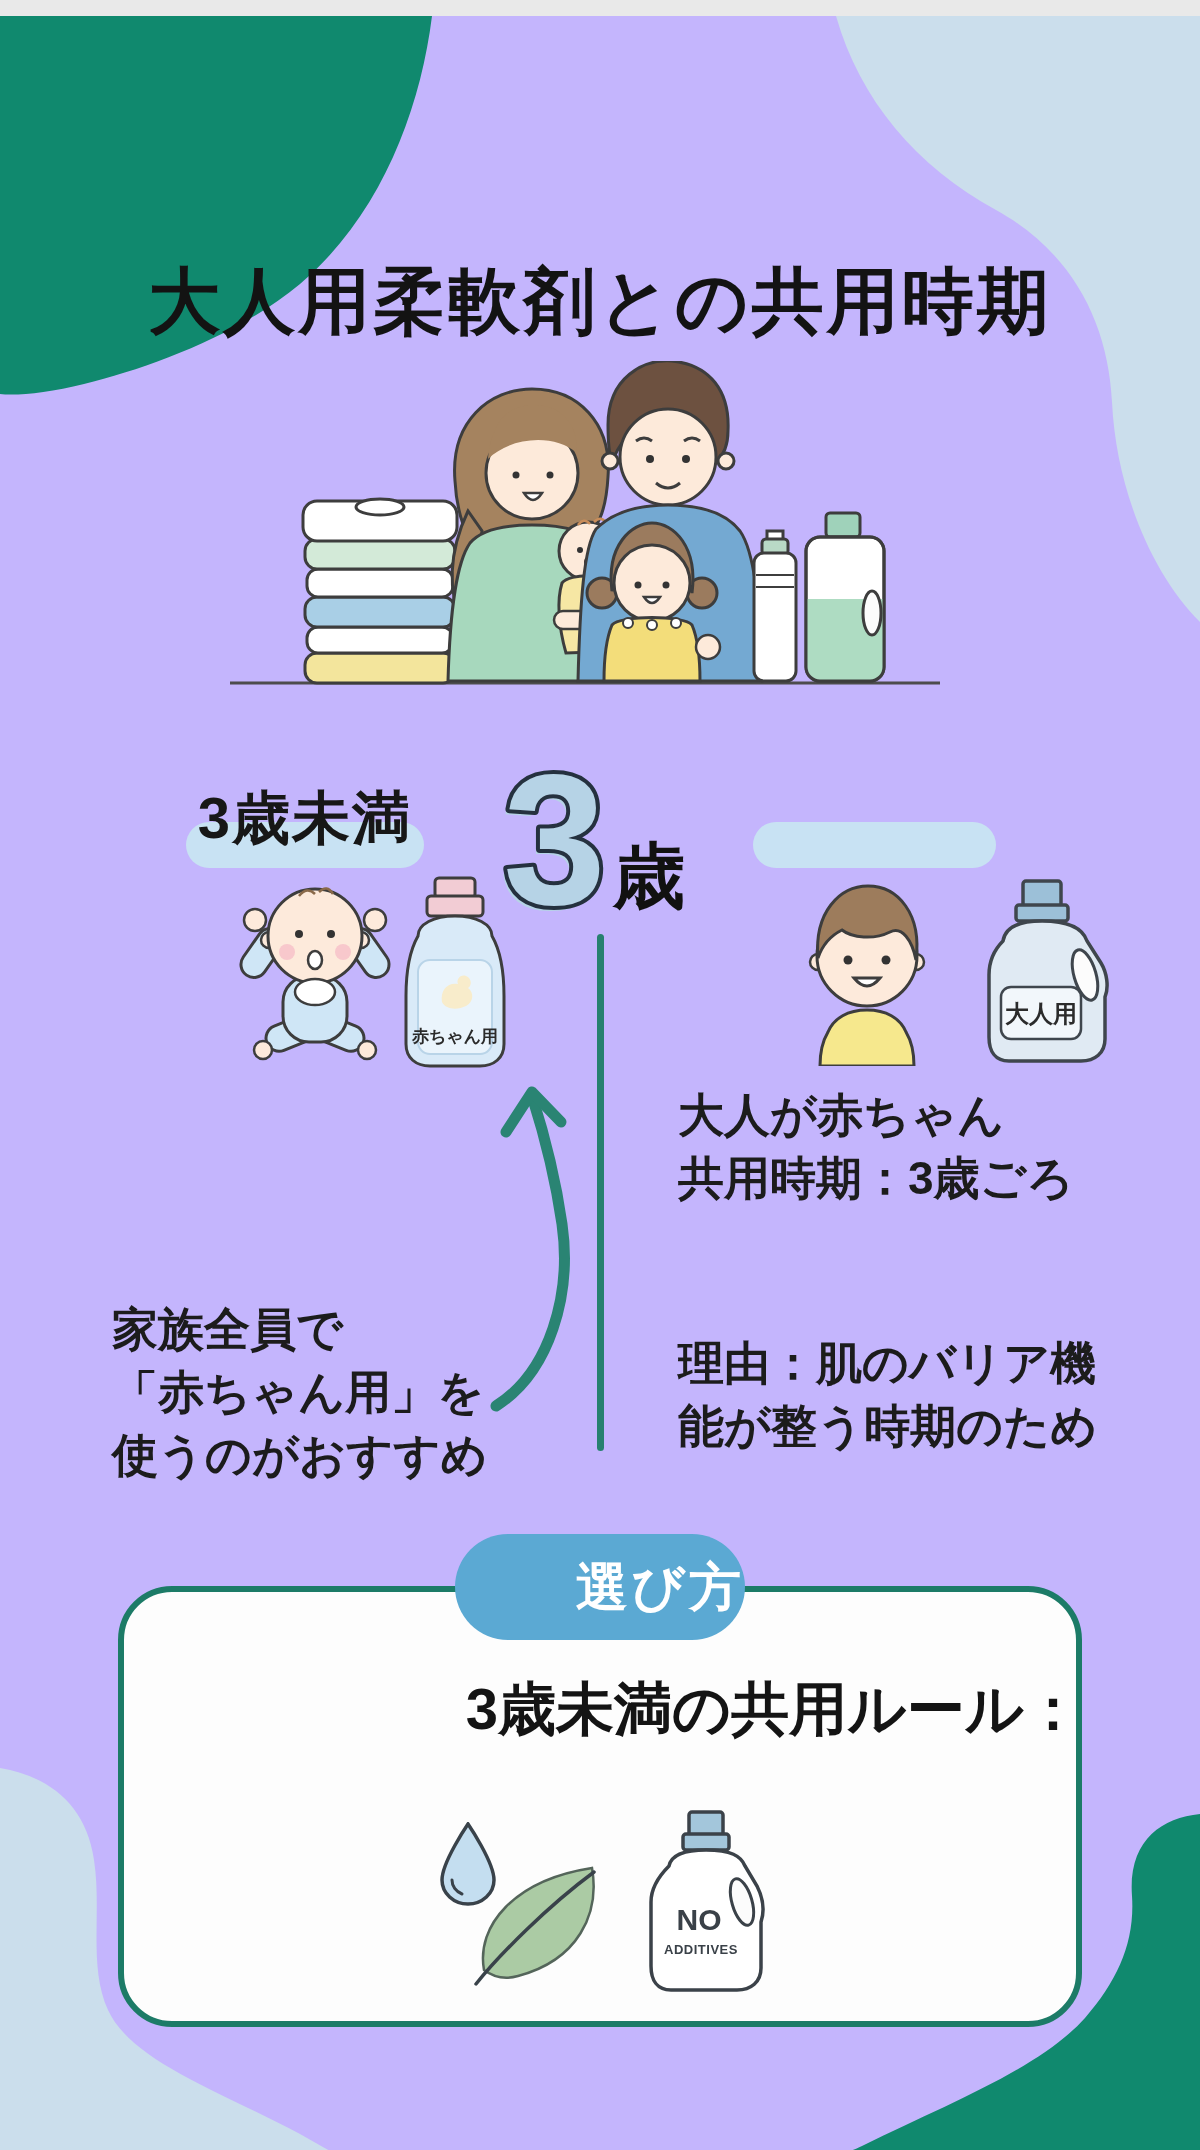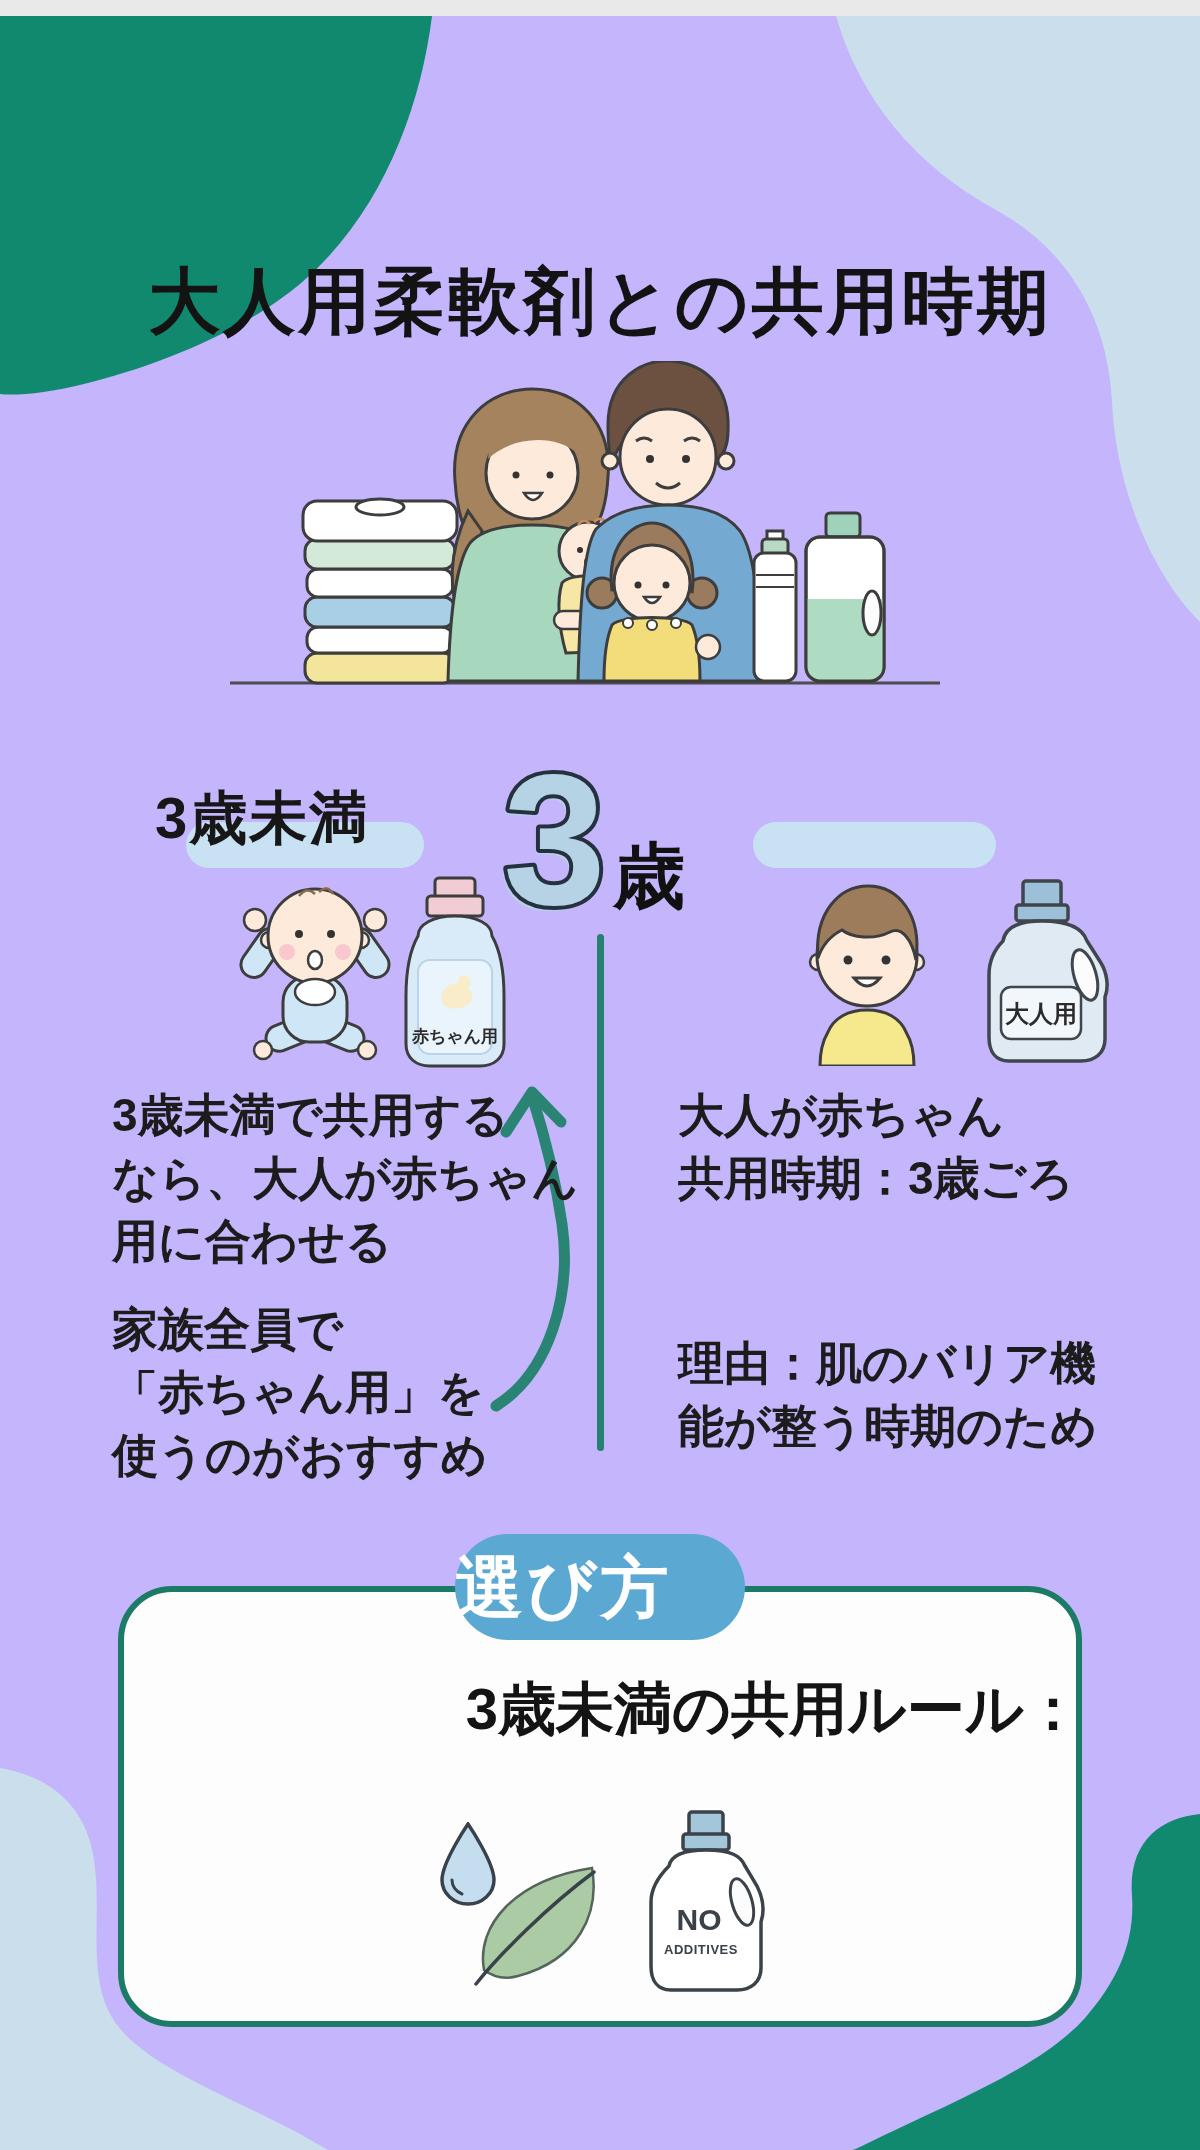--- a/index.html
+++ b/index.html
@@ -3,26 +3,26 @@
 <meta charset="utf-8">
 <style>
   *{margin:0;padding:0;box-sizing:border-box}
   body{background:#e9e9e9;font-family:"Liberation Sans","DejaVu Sans",sans-serif}
   .canvas{position:relative;width:1200px;height:2150px;margin:16px auto;background:#c4b5fd;overflow:hidden}
   .abs{position:absolute}
   .bg-svg{left:0;top:0;width:1200px;height:2150px}
   .title{left:0;top:238px;width:1200px;text-align:center;font-size:72px;font-weight:800;
          letter-spacing:3px;color:#131313;white-space:nowrap}
   .pill{background:#c8e2f3;border-radius:26px}
-  .age-label{font-size:58px;font-weight:800;color:#171717;letter-spacing:2px;white-space:nowrap}
+  .age-label{font-size:58px;font-weight:800;color:#171717;text-align:center;letter-spacing:2px;white-space:nowrap}
   .note{font-size:46px;line-height:63px;font-weight:800;color:#1c1c1c;white-space:pre-line}
   .divider{background:#27806f;border-radius:4px}
   .box{border:6px solid #1c7b67;border-radius:54px;background:#fdfdfd}
-  .badge{background:#5ba9d3;border-radius:53px;color:#ffffff;font-size:68px;font-weight:800;
-         text-align:left;line-height:106px;letter-spacing:4px}
+  .badge{background:#5ba9d3;border-radius:53px;color:#ffffff;font-size:52px;font-weight:800;
+         text-align:right;line-height:106px;letter-spacing:4px}
   .rules{width:964px;text-align:right;font-size:58px;line-height:86px;font-weight:700;color:#141414;white-space:nowrap}
   svg text{font-family:"Liberation Sans","DejaVu Sans",sans-serif}
 </style>
 </head>
 <body>
 
 <div class="canvas">
 
   <svg class="abs bg-svg" viewBox="0 0 1200 2150">
     <path fill="#10896e" d="M0 0 L432 0 C420 96 380 200 300 268 C240 318 150 352 84 368 C48 377 16 380 0 378 Z"></path>
@@ -173,23 +173,20 @@
     <text x="58" y="143" font-size="24" font-weight="700" text-anchor="middle" fill="#2b2b2b">大人用</text>
   </svg>
 
   <div class="abs divider" style="left:597px;top:918px;width:7px;height:517px"></div>
 
   <svg class="abs" style="left:462px;top:1038px" width="130" height="370" viewBox="0 0 130 370">
     <path d="M34 352 C88 318 110 240 100 170 C94 128 84 86 70 42" fill="none" stroke="#2a8473" stroke-width="11" stroke-linecap="round"></path>
     <path d="M44 78 L70 38 L99 68" fill="none" stroke="#2a8473" stroke-width="11" stroke-linecap="round" stroke-linejoin="round"></path>
   </svg>
 
-  <div class="abs note" style="left:112px;top:1068px;width:490px">3歳未満で共用する
-なら、大人が赤ちゃん
-用に合わせる</div>
   <div class="abs note" style="left:112px;top:1282px;width:490px">家族全員で
 「赤ちゃん用」を
 使うのがおすすめ</div>
   <div class="abs note" style="left:678px;top:1068px;width:470px">大人が赤ちゃん
 共用時期：3歳ごろ</div>
   <div class="abs note" style="left:678px;top:1316px;width:470px">理由：肌のバリア機
 能が整う時期のため</div>
 
   <div class="abs box" style="left:118px;top:1570px;width:964px;height:441px"></div>
   <div class="abs badge" style="left:455px;top:1518px;width:290px;height:106px">選び方</div>

